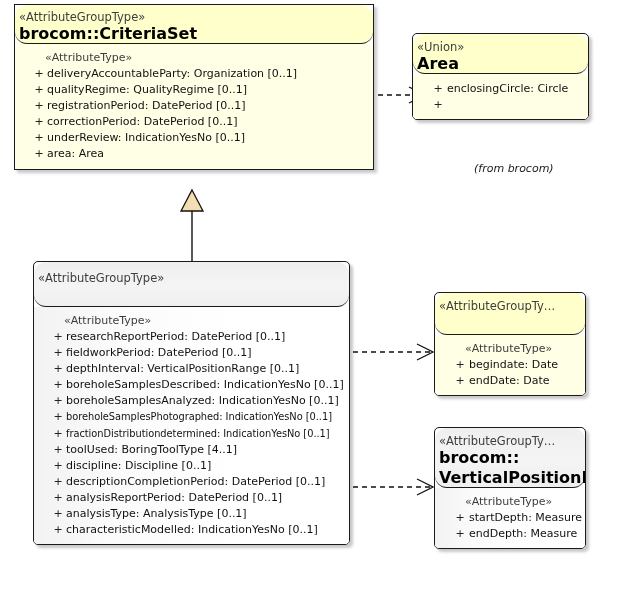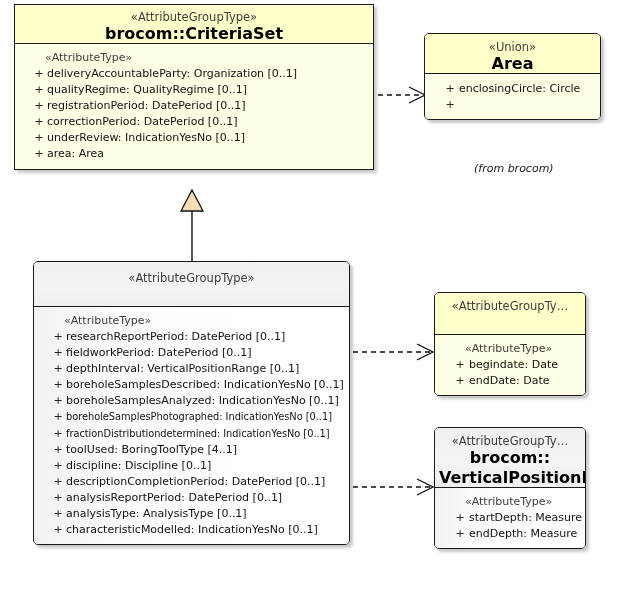--- a/index.html
+++ b/index.html
@@ -22,23 +22,24 @@
     box-sizing: border-box;
     border: 1.4px solid #1a1a1a;
     box-shadow: 3px 3px 3px rgba(0,0,0,0.22);
     overflow: hidden;
   }
   .uml-box.rounded { border-radius: 5px; }
 
   .uml-head {
     box-sizing: border-box;
     border-bottom: 1.6px solid #1a1a1a;
-    text-align: center;
+    text-align: left;
     padding: 5px 4px 22px 4px;
     line-height: 1.22;
+    border-radius: 12px;
   }
   .uml-body {
     box-sizing: border-box;
     padding: 7px 2px 6px 16px;
   }
 
   
   .fill-yellow .uml-head { background: #ffffcc; }
   .fill-yellow .uml-body { background: #ffffe6; }
   .fill-grey   .uml-head { background: linear-gradient(180deg,#efefef 0%,#f4f4f4 55%,#efefef 100%); }
@@ -87,21 +88,21 @@
     letter-spacing: -0.05px;
   }
 
   
   .attr-indent .attr .vis { flex: 0 0 18px; width: 18px; }
 
   
   #box-brocom-criteriaset { left: 14px;  top: 4px;   width: 360px; }
   #box-brocom-criteriaset .uml-head { height: 39px; padding-top: 5px; }
 
-  #box-area              { left: 424px; top: 33px;  width: 177px; }
+  #box-area              { left: 412px; top: 33px;  width: 177px; }
   #box-area .uml-head    { height: 40px; padding-top: 6px; }
 
   #box-criteriaset       { left: 33px;  top: 261px; width: 317px; }
   #box-criteriaset .uml-head { height: 45px; padding-top: 9px; }
 
   #box-dateperiod        { left: 434px; top: 292px; width: 152px; }
   #box-dateperiod .uml-head { height: 42px; padding-top: 6px; }
 
   #box-verticalpositionrange { left: 434px; top: 427px; width: 152px; }
   #box-verticalpositionrange .uml-head { height: 60px; padding-top: 6px; }

